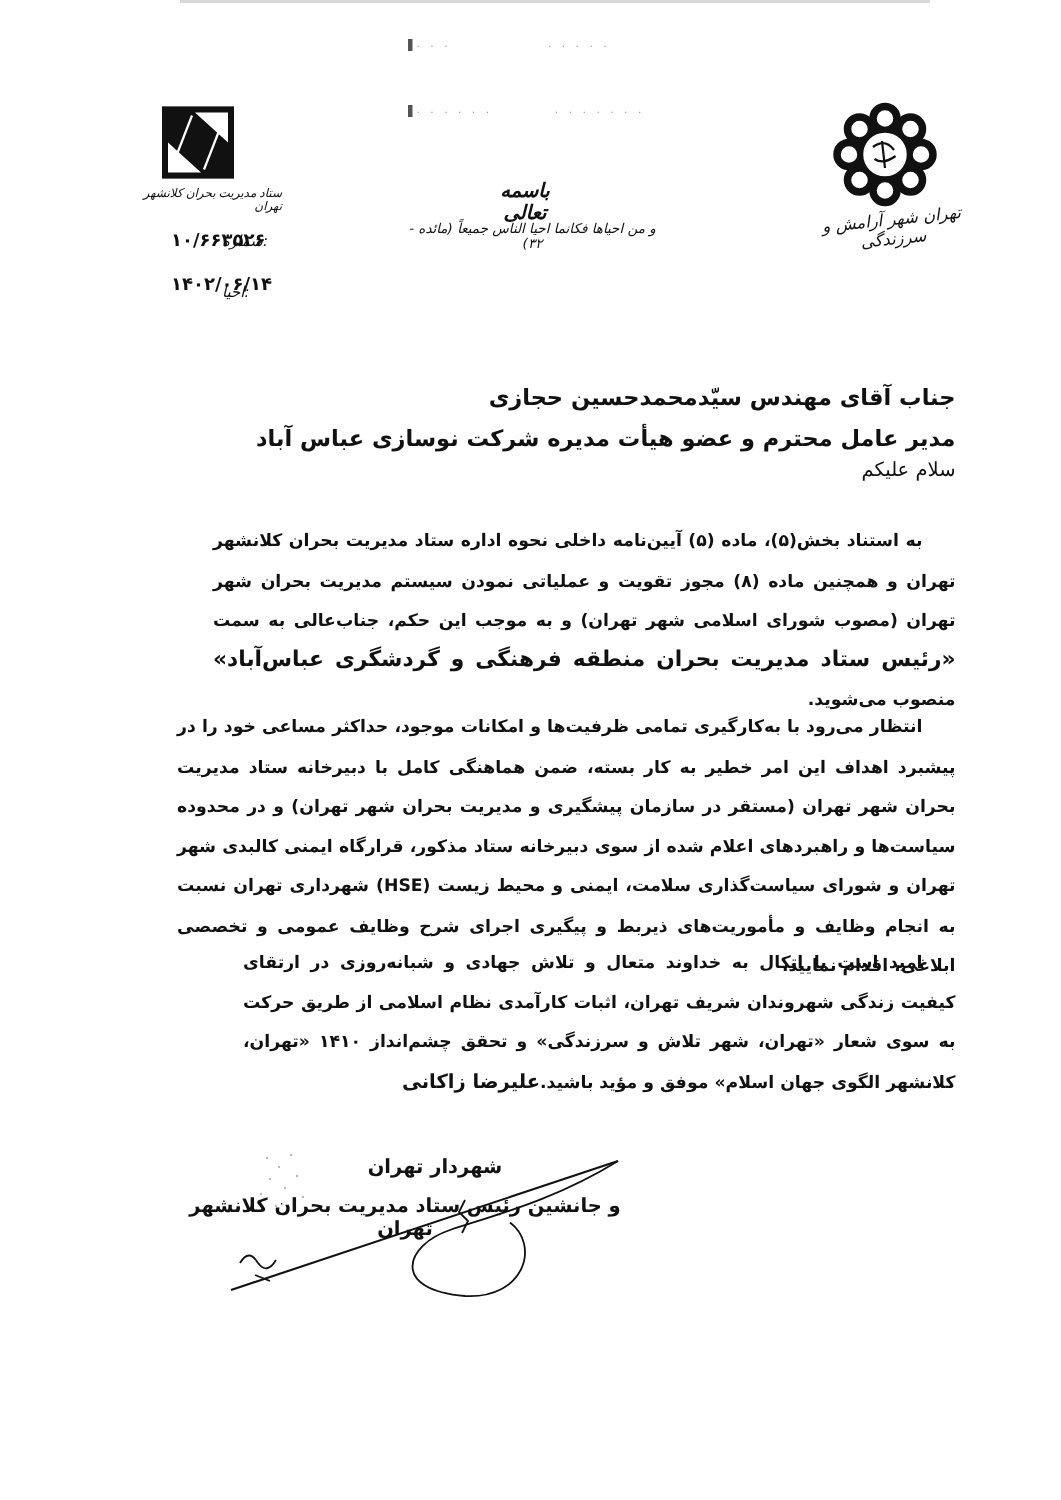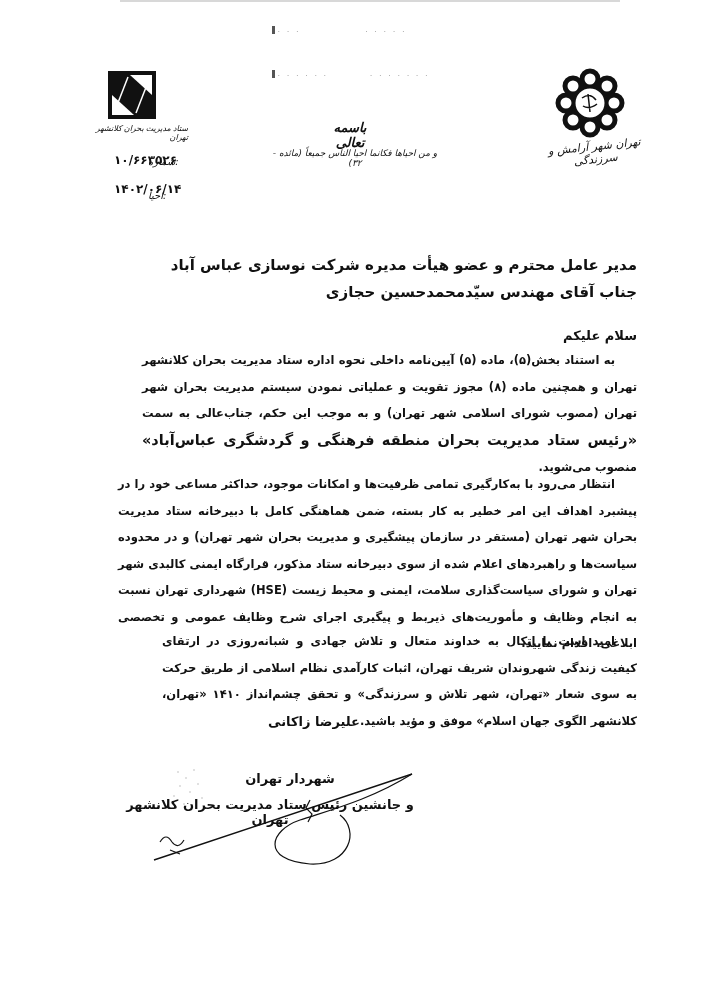--- a/index.html
+++ b/index.html
@@ -22,21 +22,21 @@
     .bismillah { position: absolute; left: 320px; top: 120px; width: 60px; text-align: center; font-size: 13px; font-weight: bold; font-style: italic; direction: rtl; }
     .verse { position: absolute; left: 270px; top: 148px; width: 170px; text-align: center; font-size: 9px; font-style: italic; direction: rtl; }
 
     
     .right-emblem { position: absolute; left: 555px; top: 68px; width: 70px; height: 70px; }
     .right-caption { position: absolute; left: 540px; top: 140px; width: 110px; font-size: 11px; font-style: italic; direction: rtl; text-align: center; transform: rotate(-6deg); }
 
     .recipient { position: absolute; right: 70px; top: 252px; direction: rtl; text-align: right; font-weight: bold; font-size: 15px; line-height: 27px; }
 
     .body-text { position: absolute; left: 118px; right: 70px; direction: rtl; text-align: justify; font-size: 11.5px; font-weight: bold; line-height: 26.5px; }
-    .greeting { position: absolute; right: 70px; top: 328px; direction: rtl; font-weight: bold; font-size: 13px; }
+    .greeting { position: absolute; right: 70px; top: 306px; direction: rtl; font-weight: normal; font-size: 13px; }
     .p1 { top: 347px; margin-left: 24px; }
     .p2 { top: 471px; }
     .p3 { top: 628px; margin-left: 44px; }
     .indent { display:inline-block; width: 22px; }
     .big { font-size: 14.5px; }
 
     .sig { position: absolute; direction: rtl; text-align: center; font-weight: bold; font-size: 13px; }
     .sig-name { left: 220px; top: 714px; width: 140px; text-align: right; }
     .sig-title { left: 220px; top: 771px; width: 140px; }
     .sig-role { left: 110px; top: 797px; width: 320px; }
@@ -80,22 +80,22 @@
       <circle cx="11" cy="35" r="8"></circle>
       <circle cx="18" cy="18" r="8"></circle>
     </g>
     <circle cx="35" cy="35" r="16" fill="#fff" stroke="#111" stroke-width="3"></circle>
     <path d="M27 30 q8 -6 14 2 M28 38 q6 4 14 -2 M33 26 l2 18" stroke="#111" stroke-width="1.5" fill="none"></path>
   </svg>
 </div>
 <div class="right-caption">تهران شهر آرامش و سرزندگی</div>
 
 <div class="recipient">
+  <div>جناب آقای مهندس سیّدمحمدحسین حجازی</div>
   <div>مدیر عامل محترم و عضو هیأت مدیره شرکت نوسازی عباس آباد</div>
-  <div>جناب آقای مهندس سیّدمحمدحسین حجازی</div>
 </div>
 
 <div class="greeting">سلام علیکم</div>
 
 <div class="body-text p1">
   <span class="indent"></span><span>به استناد بخش(۵)، ماده (۵) آیین‌نامه داخلی نحوه اداره ستاد مدیریت بحران کلانشهر تهران و همچنین ماده (۸) مجوز تقویت و عملیاتی نمودن سیستم مدیریت بحران شهر تهران (مصوب شورای اسلامی شهر تهران) و به موجب این حکم، جناب‌عالی به سمت </span><span class="big">«رئیس ستاد مدیریت بحران منطقه فرهنگی و گردشگری عباس‌آباد»</span><span> منصوب می‌شوید.</span>
 </div>
 
 <div class="body-text p2">
   <span class="indent"></span><span>انتظار می‌رود با به‌کارگیری تمامی ظرفیت‌ها و امکانات موجود، حداکثر مساعی خود را در پیشبرد اهداف این امر خطیر به کار بسته، ضمن هماهنگی کامل با دبیرخانه ستاد مدیریت بحران شهر تهران (مستقر در سازمان پیشگیری و مدیریت بحران شهر تهران) و در محدوده سیاست‌ها و راهبردهای اعلام شده از سوی دبیرخانه ستاد مذکور، قرارگاه ایمنی کالبدی شهر تهران و شورای سیاست‌گذاری سلامت، ایمنی و محیط زیست (HSE) شهرداری تهران نسبت به انجام وظایف و مأموریت‌های ذیربط و پیگیری اجرای شرح وظایف عمومی و تخصصی ابلاغی، اقدام نمایید.</span>

